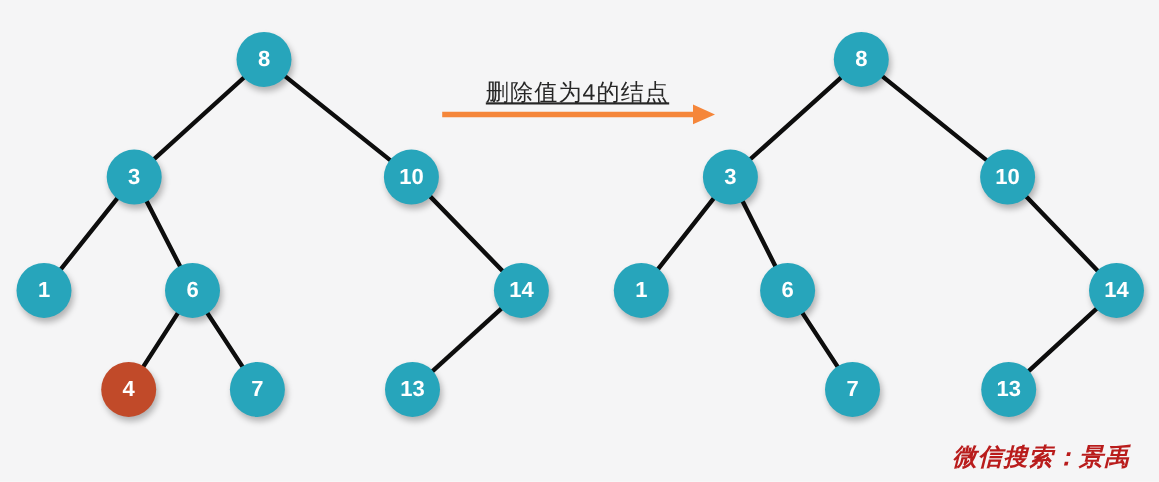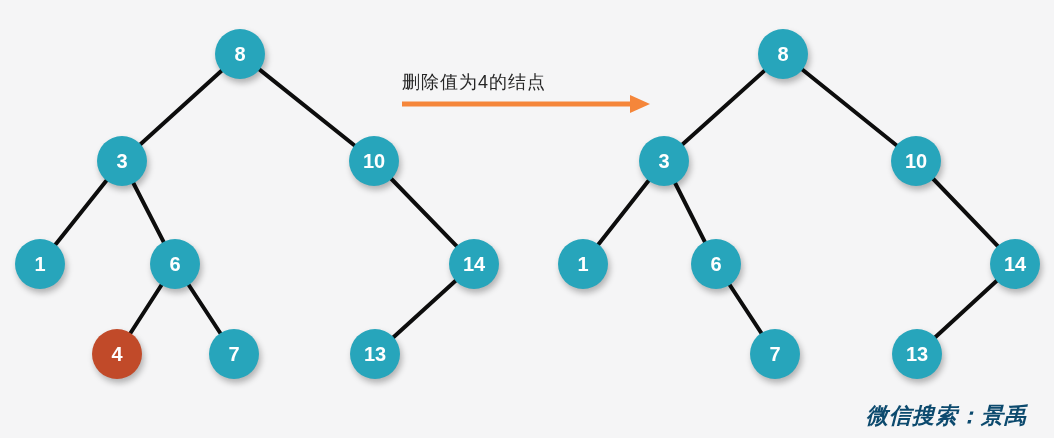--- a/index.html
+++ b/index.html
@@ -33,25 +33,26 @@
     color: #ffffff;
     font-size: 20px;
     font-weight: bold;
     box-shadow: 2px 4px 6px rgba(0,0,0,0.28);
   }
   .arrow-label {
     position: absolute;
     left: 402px;
     top: 70px;
     width: 246px;
-    text-align: left;
-    font-size: 18px;
+    text-align: center;
+    font-size: 21px;
     color: #262626;
     letter-spacing: 1px;
     white-space: nowrap;
+    text-decoration: underline;
   }
   .watermark {
     position: absolute;
     left: 866px;
     top: 401px;
     font-family: "DejaVu Serif", "Liberation Serif", serif;
     font-size: 22px;
     font-weight: bold;
     font-style: italic;
     letter-spacing: 1px;
@@ -94,14 +95,14 @@
       <div class="node" style="left: 783px; top: 54px; background: rgb(39, 165, 187); color: rgb(255, 255, 255);">8</div>
       <div class="node" style="left: 664px; top: 161px; background: rgb(39, 165, 187); color: rgb(255, 255, 255);">3</div>
       <div class="node" style="left: 916px; top: 161px; background: rgb(39, 165, 187); color: rgb(255, 255, 255);">10</div>
       <div class="node" style="left: 583px; top: 264px; background: rgb(39, 165, 187); color: rgb(255, 255, 255);">1</div>
       <div class="node" style="left: 716px; top: 264px; background: rgb(39, 165, 187); color: rgb(255, 255, 255);">6</div>
       <div class="node" style="left: 1015px; top: 264px; background: rgb(39, 165, 187); color: rgb(255, 255, 255);">14</div>
       <div class="node" style="left: 775px; top: 354px; background: rgb(39, 165, 187); color: rgb(255, 255, 255);">7</div>
       <div class="node" style="left: 917px; top: 354px; background: rgb(39, 165, 187); color: rgb(255, 255, 255);">13</div>
     </div>
   <div class="arrow-label" style="color: rgb(38, 38, 38);">删除值为4的结点</div>
-  <div class="watermark" style="color: #0c4a6e;">微信搜索：景禹</div>
+  <div class="watermark" style="color: #b91c1c;">微信搜索：景禹</div>
 </div>
 
 </body></html>

